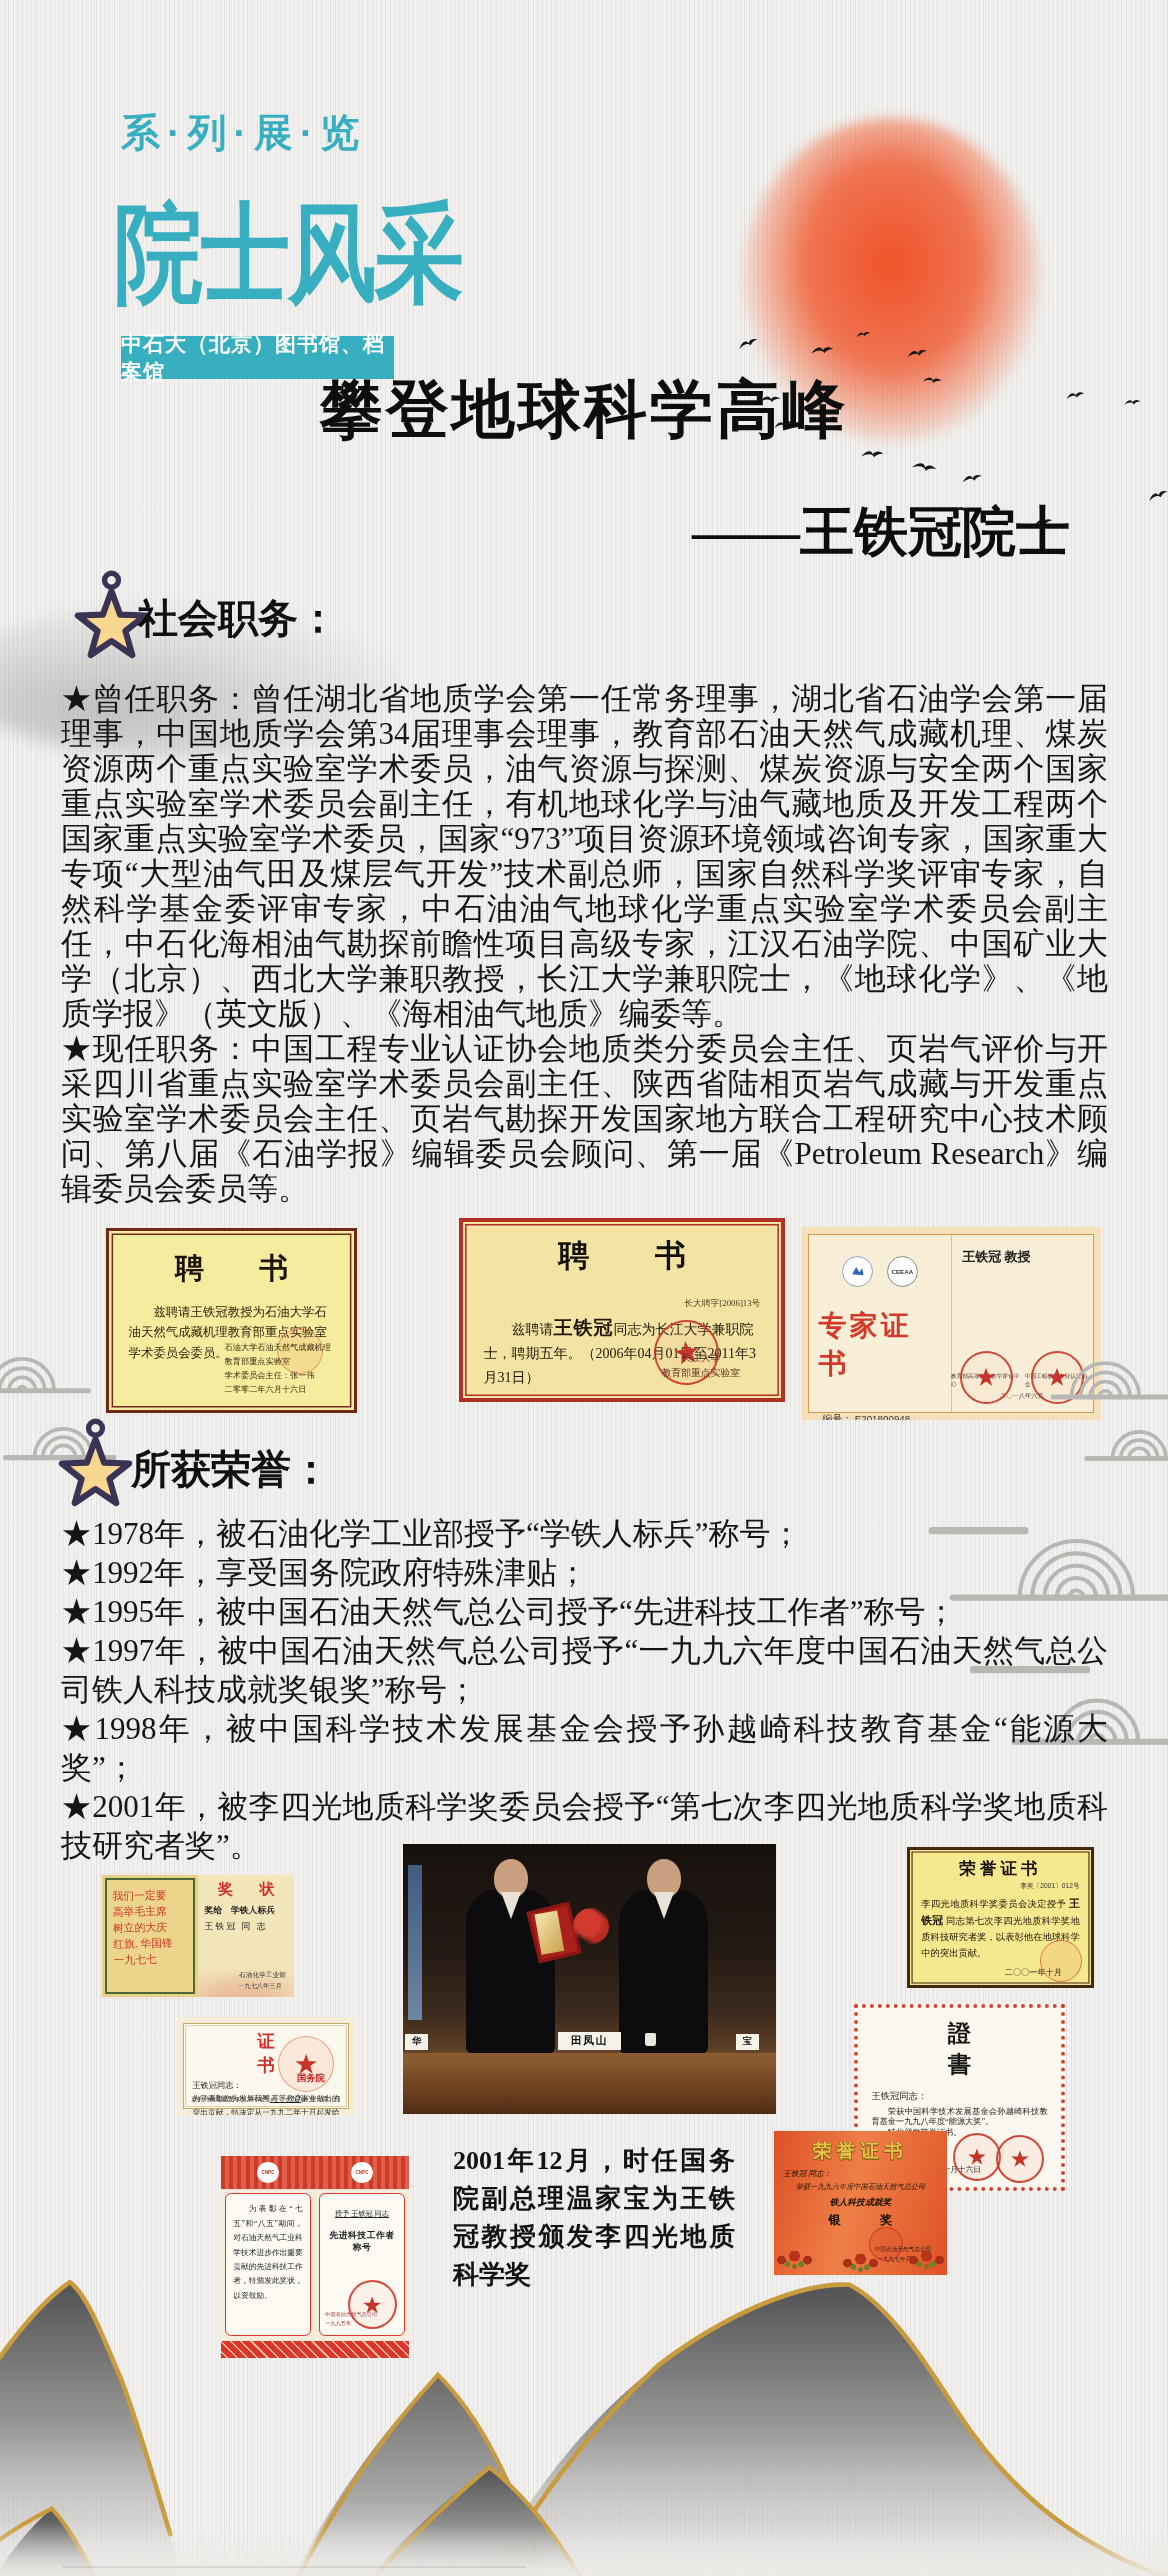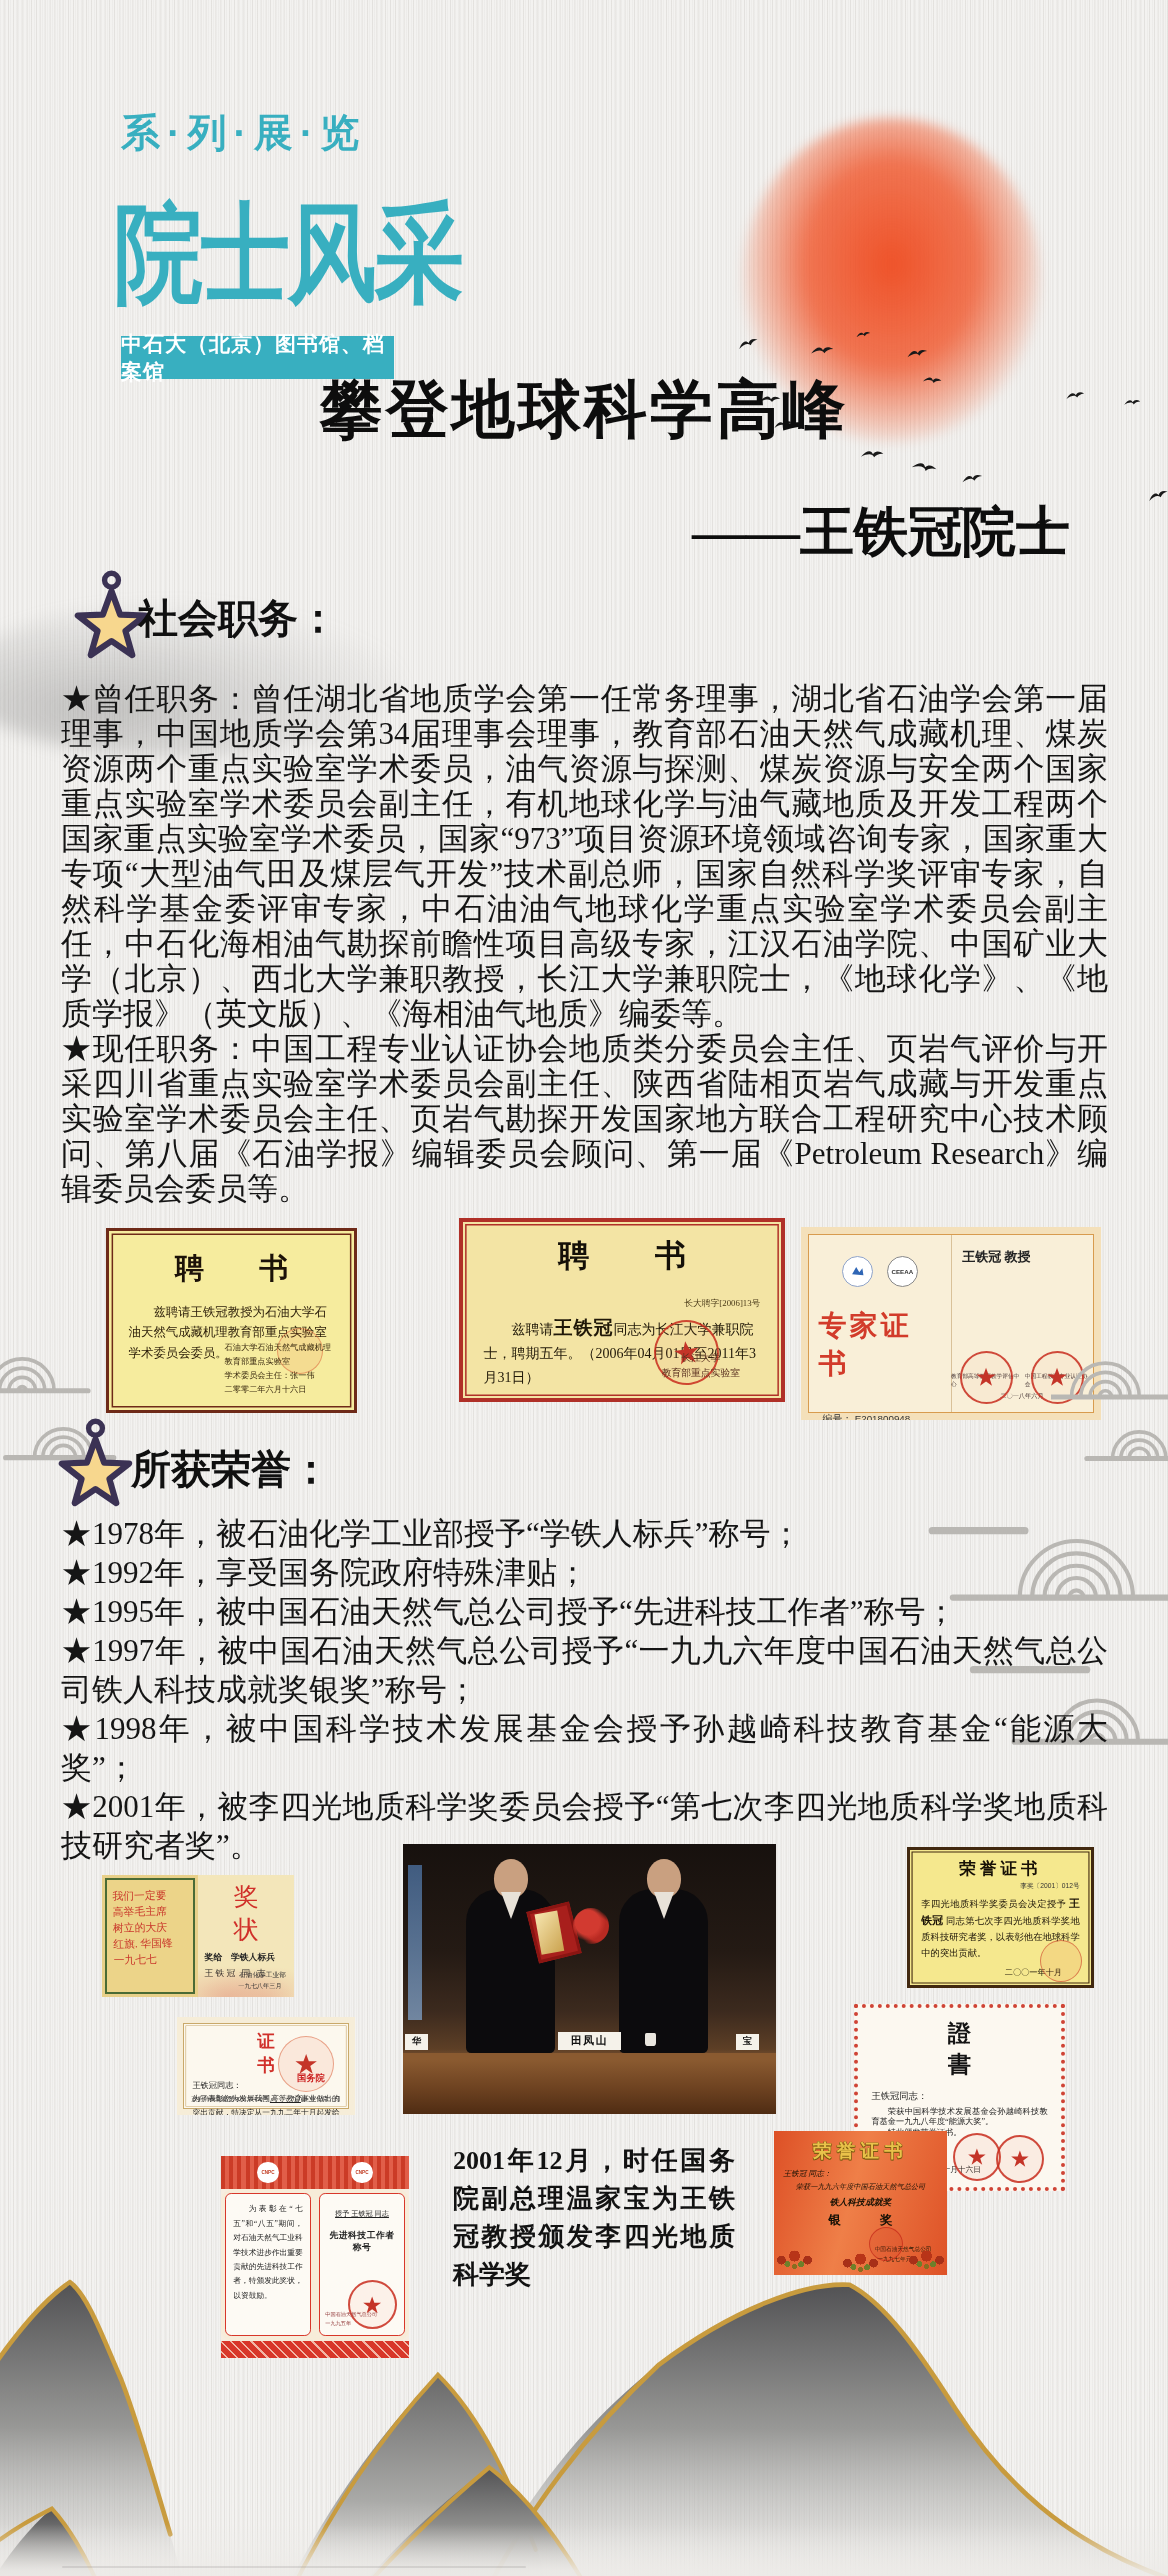--- a/index.html
+++ b/index.html
@@ -76,21 +76,21 @@
   .cert3 .b{margin-top:7.2px;font-size:11.3px;line-height:20.6px;text-align:justify;color:#222;}
   .cert3 .stamps{position:absolute;bottom:8.2px;left:0;width:100%;display:flex;justify-content:space-around;}
   .cert3 .stamp{width:49px;height:49px;background:rgba(240,120,80,0.04);}
   .cert3 .orgs{position:absolute;bottom:23px;left:0;width:100%;display:flex;justify-content:space-around;font-size:5.7px;color:#433;}
   .cert3 .dt{position:absolute;bottom:11.3px;left:0;width:100%;text-align:center;font-size:6.2px;color:#433;}
   
   .jz{left:102px;top:1875px;width:192px;height:122px;display:flex;background:#e8d089;}
   .jz .pgL{width:47%;background:#ecd489;box-sizing:border-box;border:2.1px solid #4a6b35;outline:3.1px solid #ecd489;outline-offset:-5.2px;margin:3.1px;padding:7.2px 6.2px;}
   .jz .script{font-size:10.8px;line-height:16px;color:#c9372b;white-space:pre-line;transform:rotate(-1deg);}
   .jz .pgR{flex:1;background:#f3e6ba;position:relative;padding:5.2px 6.2px;box-sizing:border-box;}
-  .jz .t{text-align:center;font-size:25px;font-weight:normal;color:#d0302a;letter-spacing:11.3px;padding-left:11.3px;}
+  .jz .t{text-align:center;font-size:15px;font-weight:bold;color:#d0302a;letter-spacing:11.3px;padding-left:11.3px;}
   .jz .l1{margin-top:6.2px;font-size:8.8px;font-weight:bold;color:#222;}
   .jz .l2{margin-top:4.1px;font-size:8.8px;color:#222;letter-spacing:2.1px;}
   .jz .org{position:absolute;right:8.2px;bottom:17.5px;font-size:6.7px;color:#333;}
   .jz .dt{position:absolute;right:12.4px;bottom:6.2px;font-size:6.2px;color:#333;}
   .jz .refinery{position:absolute;left:0;bottom:0;width:100%;height:31px;
      background:radial-gradient(ellipse at 30% 100%, rgba(226,150,130,0.5), rgba(226,150,130,0) 70%),
                 radial-gradient(ellipse at 70% 100%, rgba(226,150,130,0.35), rgba(226,150,130,0) 70%);}
   
   .jt{left:177px;top:2017px;width:178px;height:98px;background:#f6edd8;padding:6.2px;}
   .jt .inner{position:relative;width:100%;height:100%;background:#fcf8ee;border:1px solid #c9a96a;box-shadow:inset 0 0 0 1.5px #fcf8ee, inset 0 0 0 2.1px #c9a96a;box-sizing:border-box;padding:5.2px 8.2px;}

